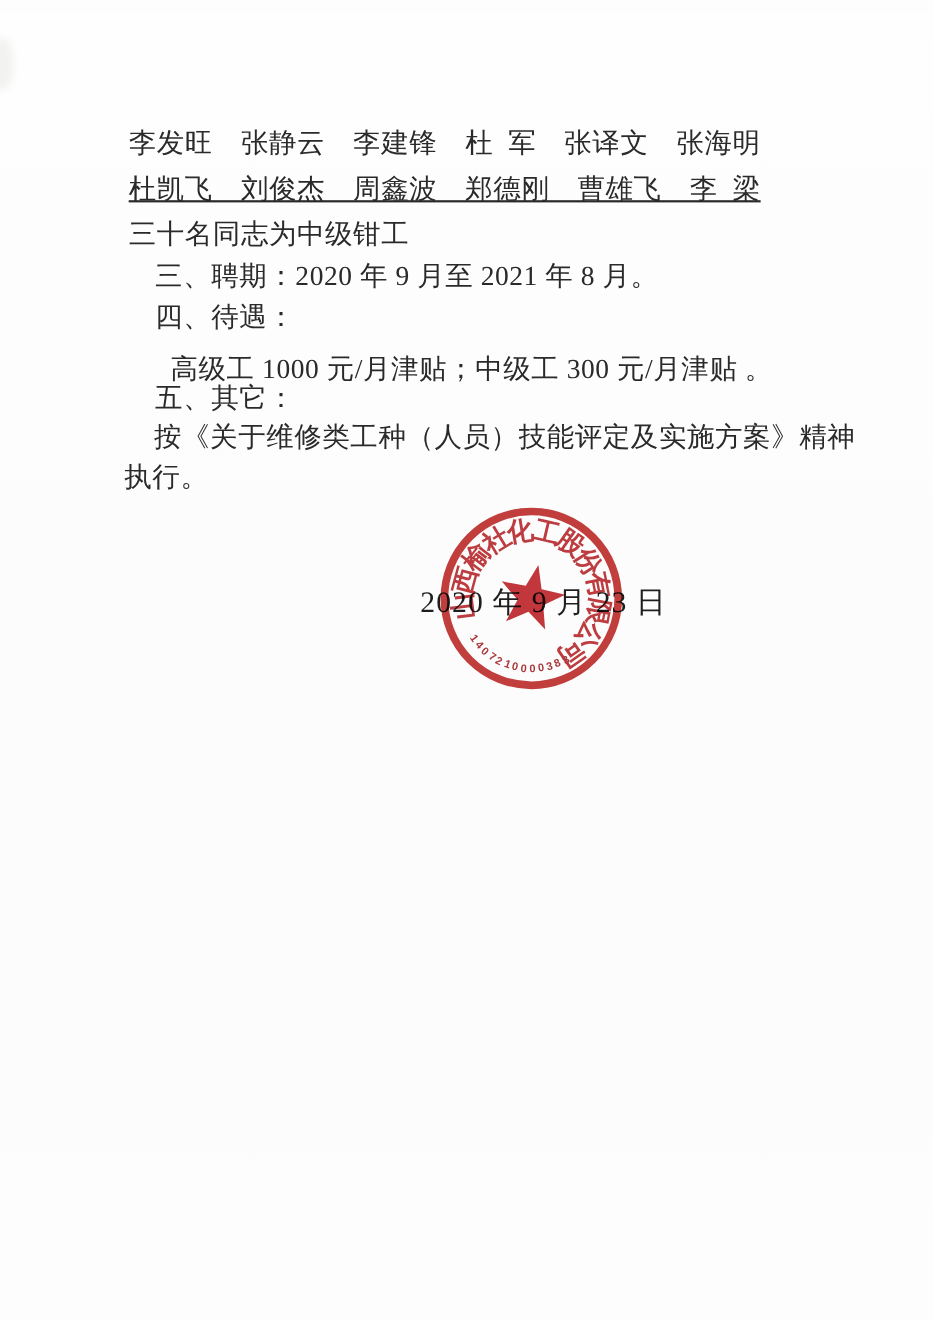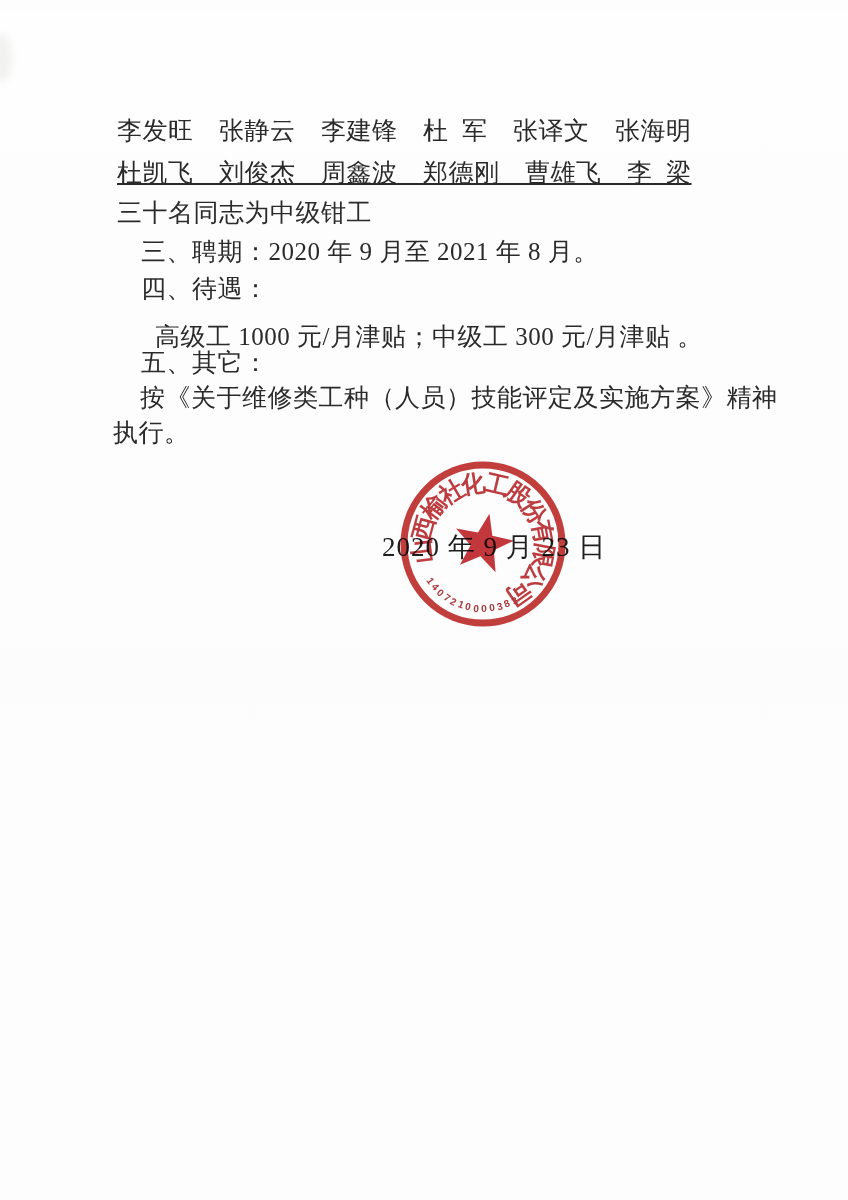--- a/index.html
+++ b/index.html
@@ -50,21 +50,21 @@
 
   <div>
       <div class="doc-line" style="left: 117px; top: 104px;"><span>李发旺　张静云　李建锋　杜  军　张译文　张海明</span></div>
       <div class="doc-line" style="left: 117px; top: 146px; text-decoration: underline;"><span>杜凯飞　刘俊杰　周鑫波　郑德刚　曹雄飞　李  梁</span></div>
       <div class="doc-line" style="left: 117px; top: 188px; font-family: Liberation Mono, monospace;"><span>三十名同志为中级钳工</span></div>
       <div class="doc-line" style="left: 141px; top: 225px;"><span>三、</span><span class="seg-bold">聘期：</span><span>2020 年 9 月至 2021 年 8 月。</span></div>
       <div class="doc-line" style="left: 141px; top: 262px;"><span>四、</span><span class="seg-bold">待遇：</span></div>
       <div class="doc-line" style="left: 155px; top: 299px; margin-top: 11px;"><span>高级工 1000 元/月津贴；中级工 300 元/月津贴 。</span></div>
       <div class="doc-line" style="left: 141px; top: 336px;"><span>五、</span><span class="seg-bold">其它：</span></div>
       <div class="doc-line" style="left: 140px; top: 371px;"><span>按《关于维修类工种（人员）技能评定及实施方案》精神</span></div>
-      <div class="doc-line" style="left: 113px; top: 408px; font-family: Liberation Mono, monospace;"><span>执行。</span></div>
+      <div class="doc-line" style="left: 113px; top: 408px;"><span>执行。</span></div>
     </div>
 
   <div class="date-line">2020 年 9 月 23 日</div>
 
   <div class="seal">
     <svg viewBox="0 0 170 170" width="170" height="170">
       <circle cx="85" cy="85" r="79" fill="none" stroke-width="7" stroke="#c0322f"></circle>
       <g transform="rotate(12 85 85)">
         <polygon points="85,54 92.4,74.9 114.5,75.4 96.9,88.9 103.2,110.1 85,97.5 66.8,110.1 73.1,88.9 55.5,75.4 77.7,74.9" fill="#c12a30"></polygon>
       </g>

